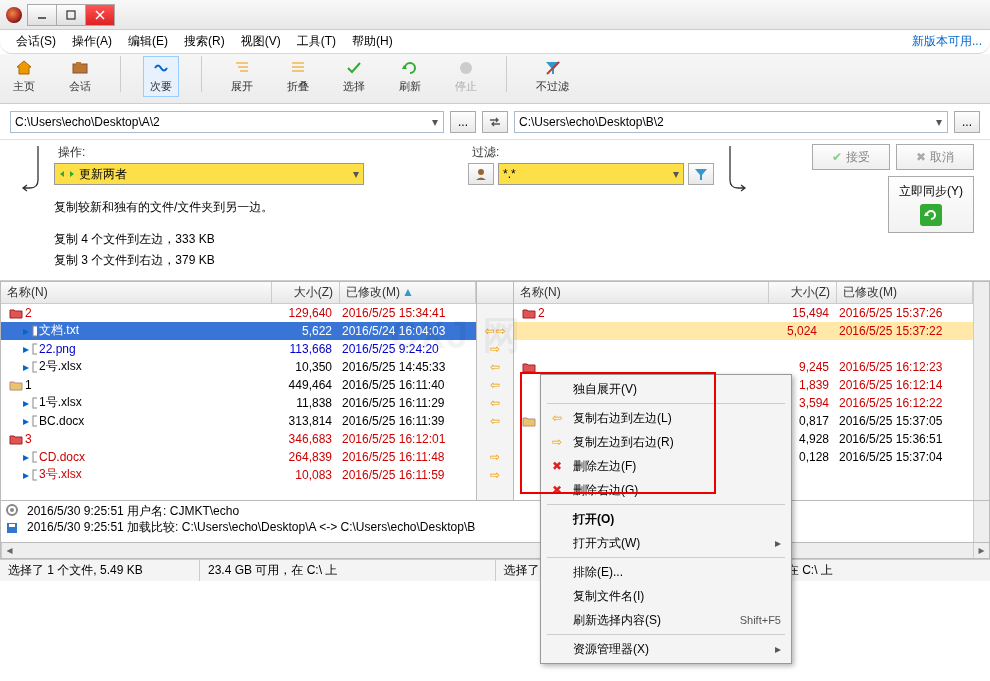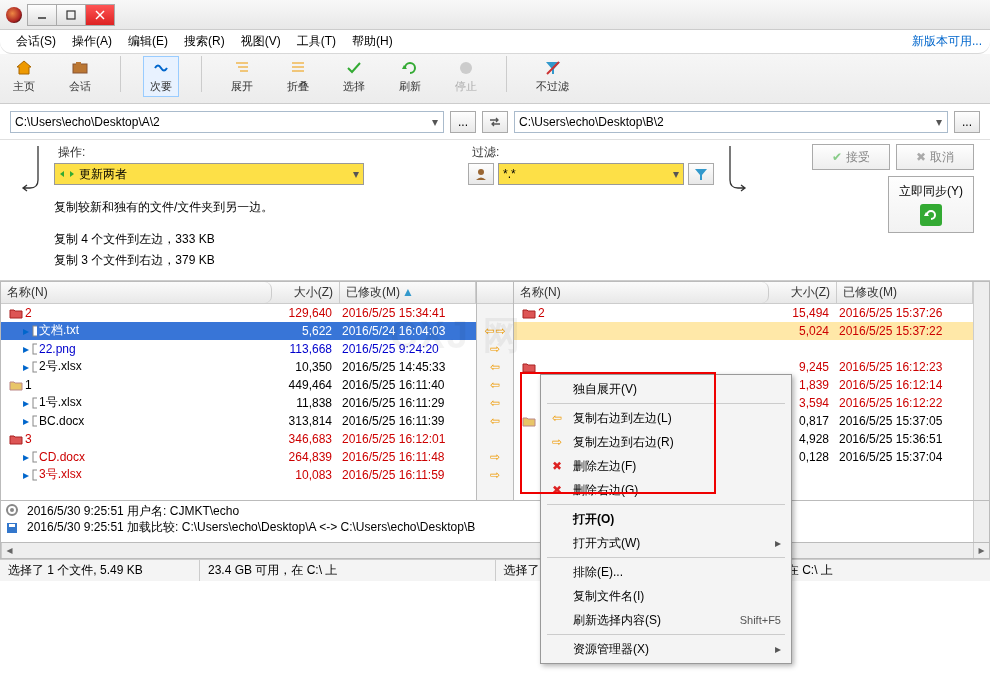--- a/index.html
+++ b/index.html
@@ -47,21 +47,21 @@
 .bigbtn { border: 1px solid #aaa; background: linear-gradient(#fefefe,#eee); padding: 3px 14px; height: 26px; display: flex; align-items: center; justify-content: center; gap: 4px; min-width: 78px; color: #888; }
 .syncbox { border: 1px solid #aaa; background: linear-gradient(#fefefe,#f2f2f2); padding: 6px 10px; text-align: center; }
 .syncbox .sicon { width: 22px; height: 22px; background: #3a3; border-radius: 3px; margin: 4px auto 0; display:flex; align-items:center; justify-content:center; }
 .arrowline { width: 30px; display:flex; align-items:flex-end; justify-content:center; padding-bottom:8px;}
 
 
 .panes { display: flex; height: 220px; }
 .pane { flex: 1; border: 1px solid #bbb; display: flex; flex-direction: column; overflow: hidden; }
 .pane-header { height: 22px; background: linear-gradient(#fbfbfb,#e8e8e8); border-bottom: 1px solid #ccc; display: flex; }
 .ph-cell { border-right: 1px solid #ccc; padding: 3px 6px; font-size: 12px; color: #333; display: flex; align-items: center; }
-.ph-name { flex: 1; border-radius: 7px; }
+.ph-name { flex: 1; }
 .ph-size { width: 68px; justify-content: flex-end; }
 .ph-mod { width: 136px; }
 .midcol { width: 36px; border-top: 1px solid #bbb; border-bottom: 1px solid #bbb; background: #f4f4f4; }
 .rows { flex: 1; overflow: auto; background: #fff; }
 .row { height: 18px; display: flex; align-items: center; padding: 0 2px; font-size: 12px; }
 .row.selected { background: #3875d7; color: #fff; }
 .row.red { color: #c00; }
 .row.blue { color: #00c; }
 .cell-name { flex: 1; display: flex; align-items: center; gap: 2px; white-space: nowrap; overflow: hidden; }
 .cell-size { width: 68px; text-align: right; padding-right: 6px; }
@@ -491,21 +491,21 @@
               <span class="ficon">
                 <svg width="14" height="12">
                   <path d="M1 3 L5 3 L6 4 L13 4 L13 11 L1 11 Z" fill="#d55" stroke="#a22"></path>
                 </svg>
               </span>
               <span>2</span>
             </span>
             <span class="cell-size">15,494</span>
             <span class="cell-mod">2016/5/25 15:37:26</span>
           </div>
-          <div class="row red sel2" style="background: rgb(255, 232, 168);">
+          <div class="row red sel2" style="background: rgb(255, 232, 168); gap: 12px;">
             <span class="cell-name">
               <span class="indent" style="width:18px"></span>
               <span class="ficon"></span>
               <span></span>
             </span>
             <span class="cell-size">5,024</span>
             <span class="cell-mod">2016/5/25 15:37:22</span>
           </div>
           <div class="row ">
             <span class="cell-name">

